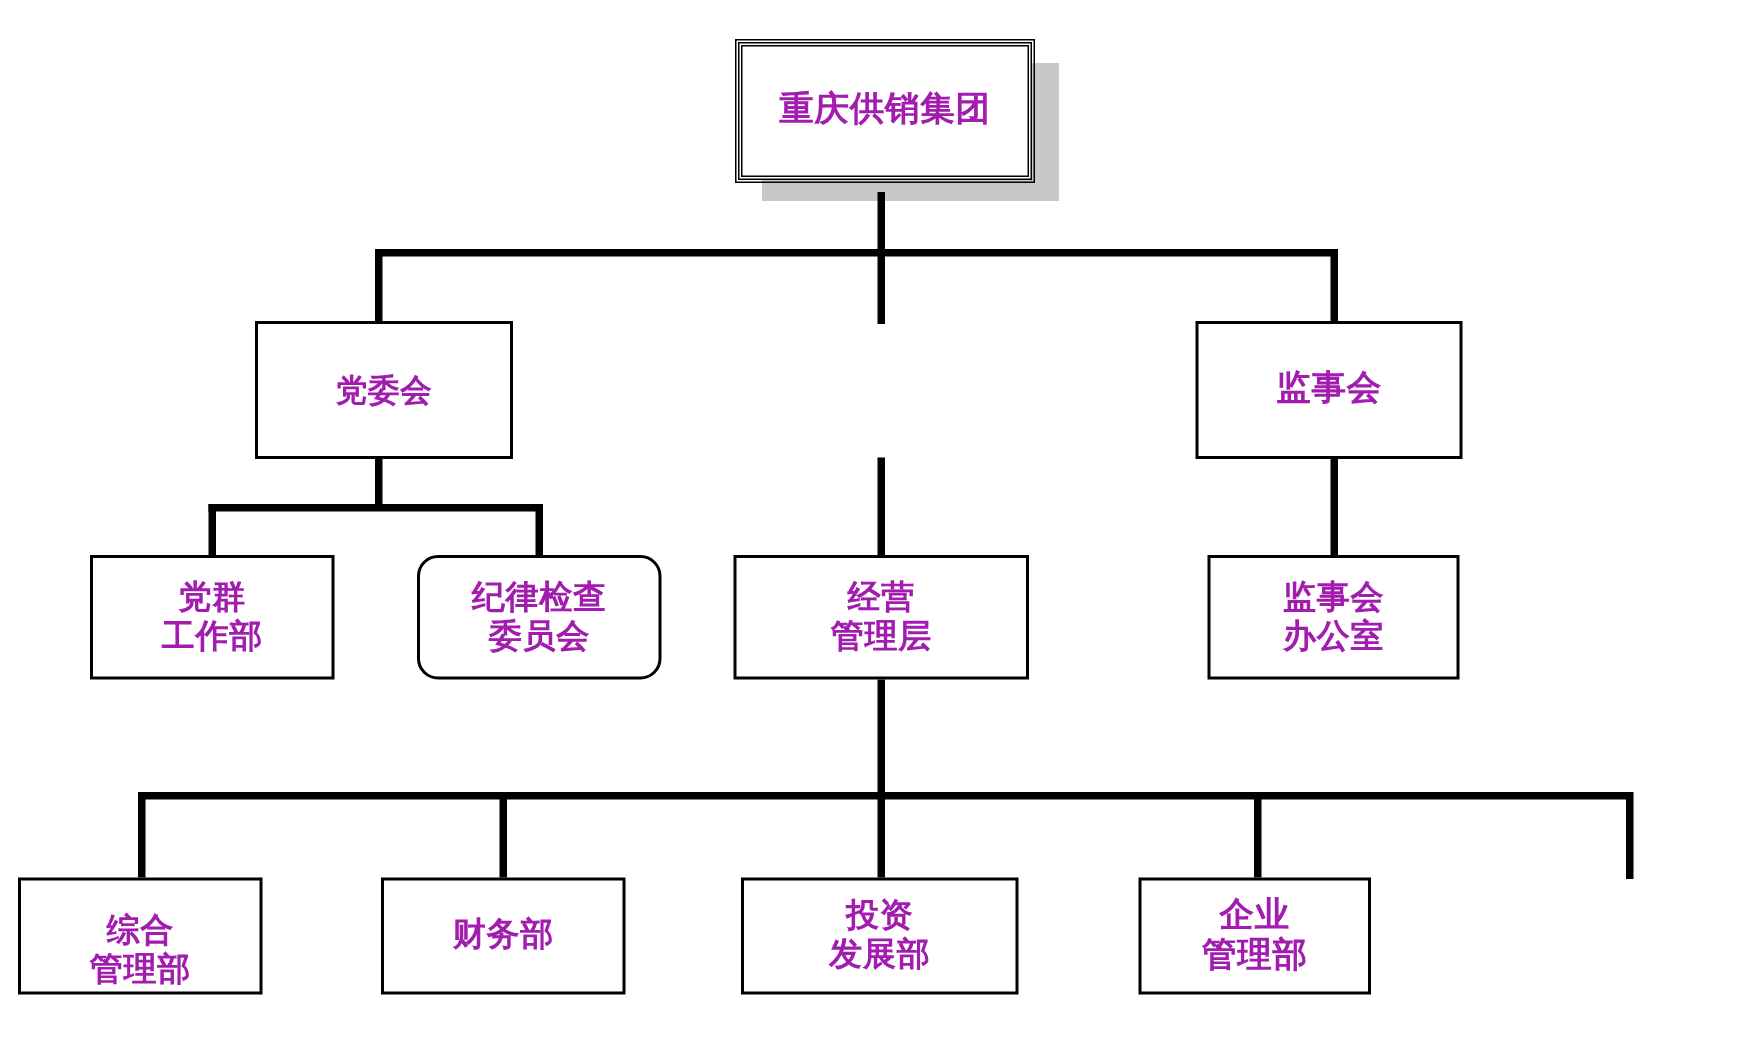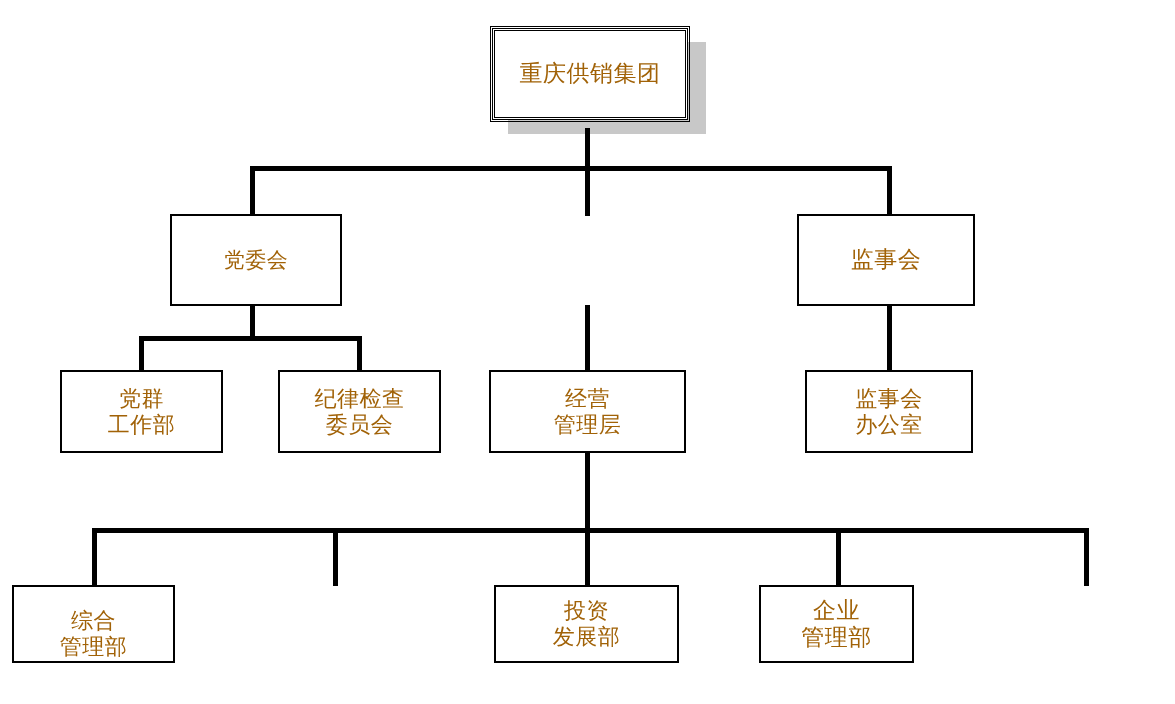--- a/index.html
+++ b/index.html
@@ -24,22 +24,22 @@
     box-sizing: border-box;
     background: #ffffff;
     border: 2px solid #000000;
     display: flex;
     align-items: center;
     justify-content: center;
     text-align: center;
     z-index: 3;
   }
   .node .label {
-    font-weight: normal;
-    color: #a16207;
+    font-weight: bold;
+    color: #a21caf;
     line-height: 1.18;
     letter-spacing: 0.5px;
     white-space: pre-line;
   }
   
   .node-root {
     border: 3px double #000000;
     outline: 1px solid #000000;
     outline-offset: 1px;
     z-index: 4;
@@ -102,40 +102,43 @@
 
   <div class="node" style="left:797px; top:214px; width:178px; height:92px;">
     <span class="label" style="font-size:23px;">监事会</span>
   </div>
 
   <div class="node" style="left:60px; top:370px; width:163px; height:83px;">
     <span class="label" style="font-size:22px;">党群
 工作部</span>
   </div>
 
-  <div class="node" style="left:278px; top:370px; width:163px; height:83px;">
+  <div class="node" style="left:278px; top:370px; width:163px; height:83px;border-radius:14px;">
     <span class="label" style="font-size:22px;">纪律检查
 委员会</span>
   </div>
 
   <div class="node" style="left:489px; top:370px; width:197px; height:83px;">
     <span class="label" style="font-size:22px;">经营
 管理层</span>
   </div>
 
   <div class="node" style="left:805px; top:370px; width:168px; height:83px;">
     <span class="label" style="font-size:22px;">监事会
 办公室</span>
   </div>
 
   <div class="node" style="left:12px; top:585px; width:163px; height:78px;">
     <span class="label" style="font-size:22px;margin-top:20px;">综合
 管理部</span>
   </div>
 
+  <div class="node" style="left:254px; top:585px; width:163px; height:78px;">
+    <span class="label" style="font-size:22px;">财务部</span>
+  </div>
 
   <div class="node" style="left:494px; top:585px; width:185px; height:78px;">
     <span class="label" style="font-size:22px;">投资
 发展部</span>
   </div>
 
   <div class="node" style="left:759px; top:585px; width:155px; height:78px;">
     <span class="label" style="font-size:23px;">企业
 管理部</span>
   </div>

